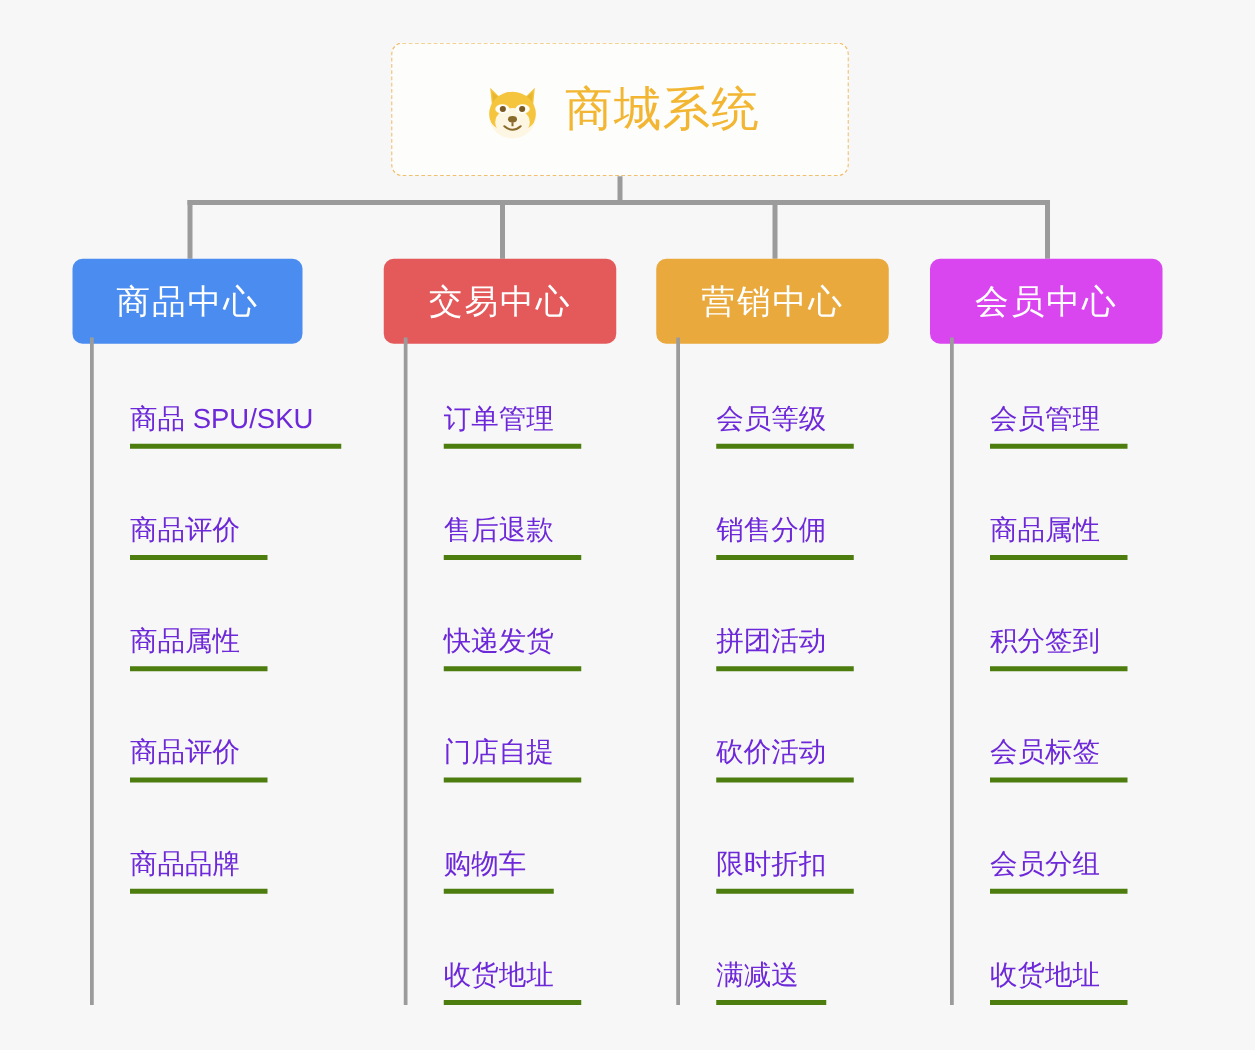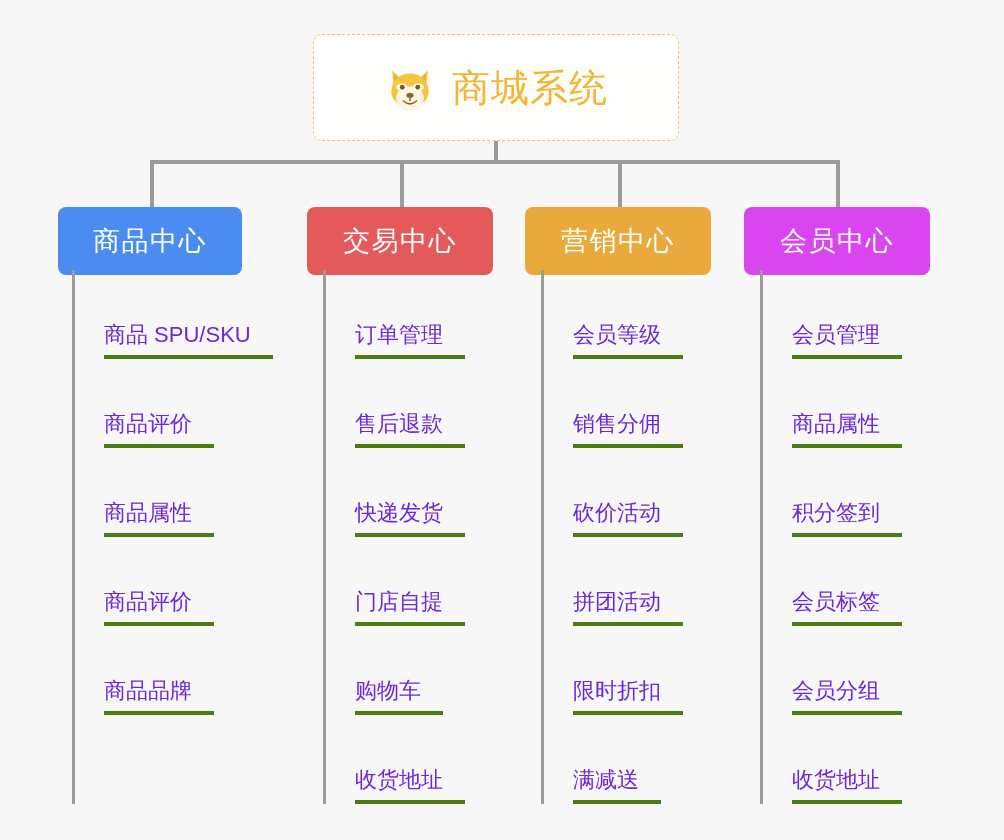--- a/index.html
+++ b/index.html
@@ -175,26 +175,26 @@
 
   <div class="leaf-col" style="left:541px;">
     <div class="leaf-spine" style="height: 534px;"></div>
     <div class="leaf-item">
         <span class="leaf-label">会员等级</span>
       </div>
     <div class="leaf-item">
         <span class="leaf-label">销售分佣</span>
       </div>
     <div class="leaf-item">
+        <span class="leaf-label">拼团活动</span>
+      </div>
+    <div class="leaf-item">
         <span class="leaf-label">砍价活动</span>
       </div>
     <div class="leaf-item">
-        <span class="leaf-label">拼团活动</span>
-      </div>
-    <div class="leaf-item">
         <span class="leaf-label">限时折扣</span>
       </div>
     <div class="leaf-item">
         <span class="leaf-label">满减送</span>
       </div>
   </div>
 
   <div class="leaf-col" style="left:760px;">
     <div class="leaf-spine" style="height: 534px;"></div>
     <div class="leaf-item">

